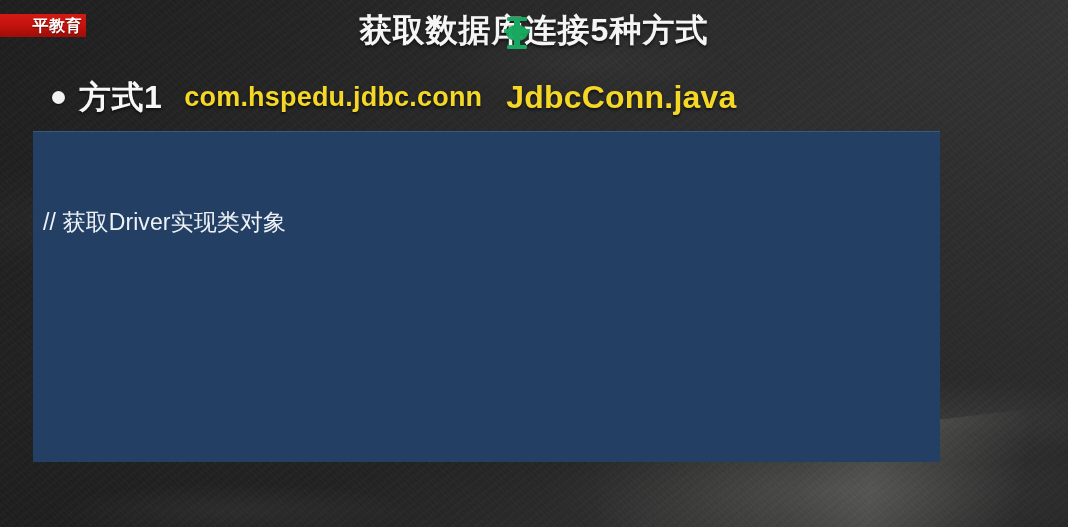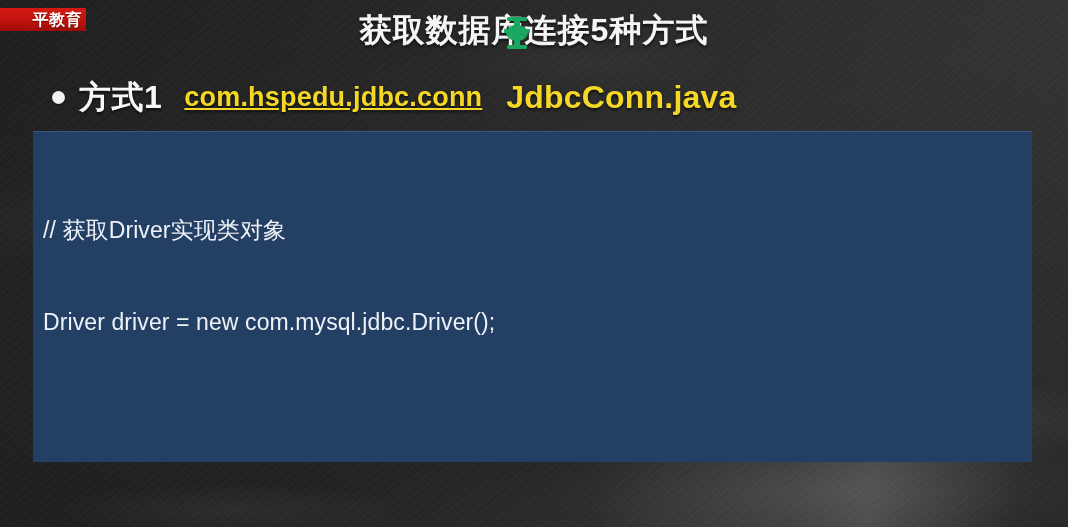--- a/index.html
+++ b/index.html
@@ -43,21 +43,21 @@
     content:"";
     position:absolute;
     left:600px; top:430px; width:520px; height:130px;
     background:linear-gradient(105deg, rgba(0,0,0,0) 0%, rgba(205,205,200,0.10) 38%, rgba(225,225,220,0.16) 52%, rgba(0,0,0,0) 80%);
     transform:rotate(-7deg);
     pointer-events:none;
   }
 
   
   #brand-banner {
-    position:absolute; left:0; top:8px;
+    position:absolute; left:0; top:14px;
     width:86px; height:23px;
     background:linear-gradient(180deg, #d41a13 0%, #c0120c 55%, #9d0d08 100%);
     display:flex; align-items:center; justify-content:flex-end;
     padding-right:4px;
     z-index:5;
     overflow:hidden;
   }
   #brand-banner .brand-text {
     color:#ffffff;
     font-size:16px;
@@ -121,42 +121,41 @@
   }
   #bullet-line .bullet-path {
     color:#f5d826;
     font-size:27px;
     font-weight:bold;
     letter-spacing:0.2px;
     line-height:1.1;
     margin-left:22px;
     white-space:nowrap;
     text-shadow:0 2px 3px rgba(0,0,0,0.6);
-    text-decoration:underline;
   }
   #bullet-line .bullet-file {
     color:#f5d826;
     font-size:32px;
     font-weight:bold;
     letter-spacing:0.2px;
     line-height:1.1;
     margin-left:24px;
     white-space:nowrap;
     text-shadow:0 2px 3px rgba(0,0,0,0.6);
   }
 
   
   #code-block {
     position:absolute;
     left:33px; top:131px;
-    width:999px; height:331px;
+    width:907px; height:331px;
     background:#243f64;
     border-top:1px solid #39587f;
     z-index:2;
-    padding:22px 0 0 10px;
+    padding:14px 0 0 10px;
     overflow:hidden;
   }
   #code-block .code-lines {
     font-family:"Liberation Sans", sans-serif;
     font-size:23px;
     line-height:30.5px;
     color:#eef2f7;
     letter-spacing:0.1px;
     white-space:pre;
   }
@@ -194,21 +193,20 @@
   <div id="bullet-line">
     <span class="bullet-dot"></span>
     <span class="bullet-label">方式1</span>
     <span class="bullet-path">com.hspedu.jdbc.conn</span>
     <span class="bullet-file">JdbcConn.java</span>
   </div>
 
   <div id="code-block">
     <div class="code-lines">
       <div class="code-line">// 获取Driver实现类对象</div>
-      <div class="code-line">Driver driver = new com.mysql.jdbc.Driver();</div>
       <div class="code-line blank"></div>
       
       
       
       
       
       
       
     </div>
   </div>

